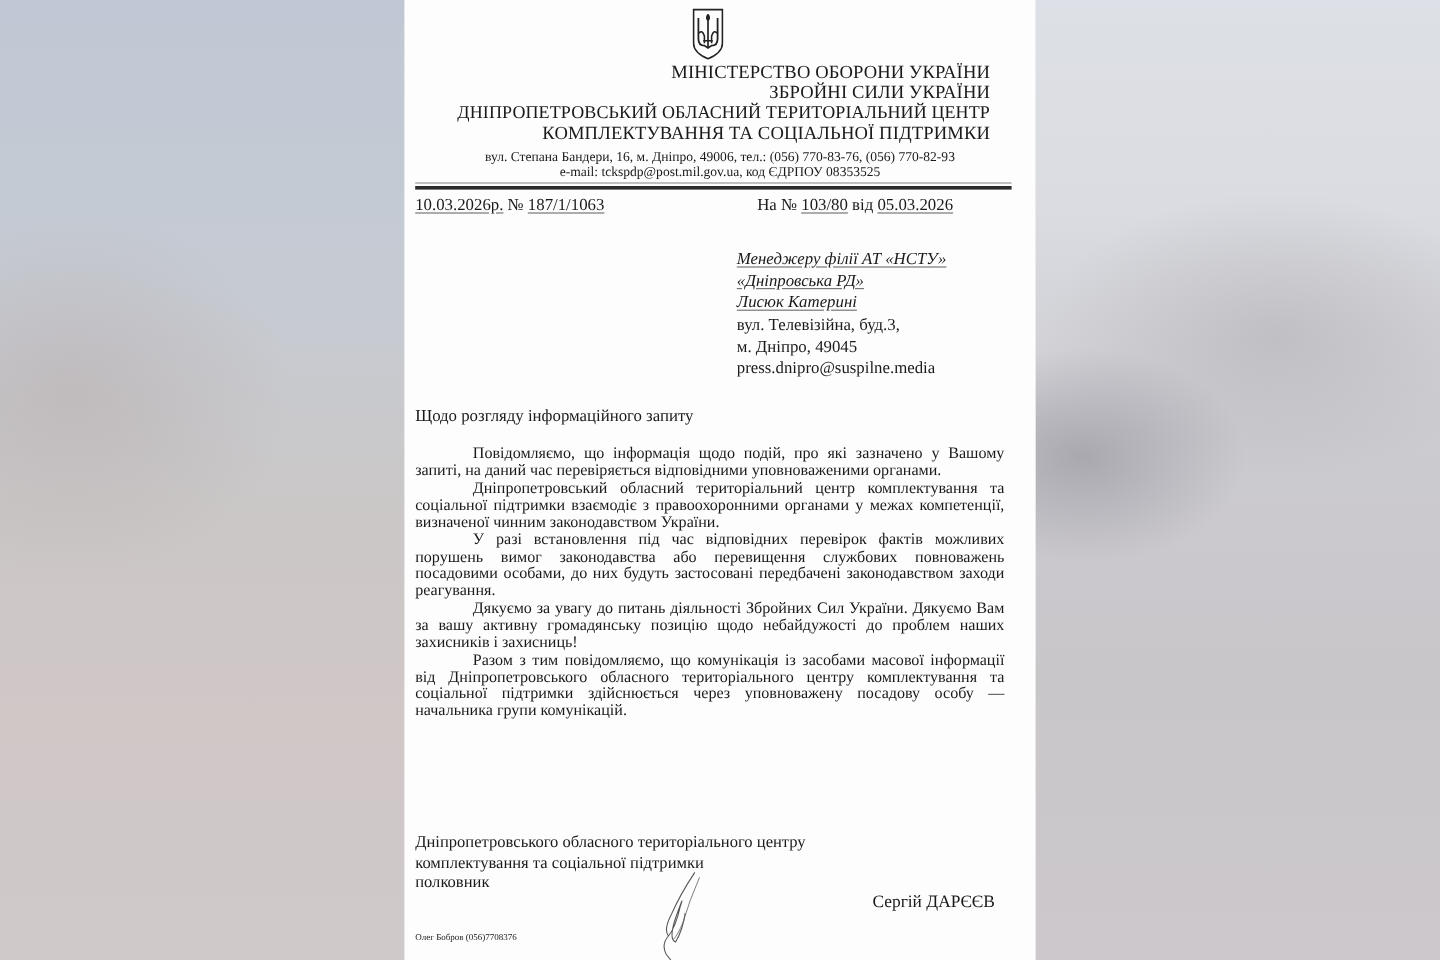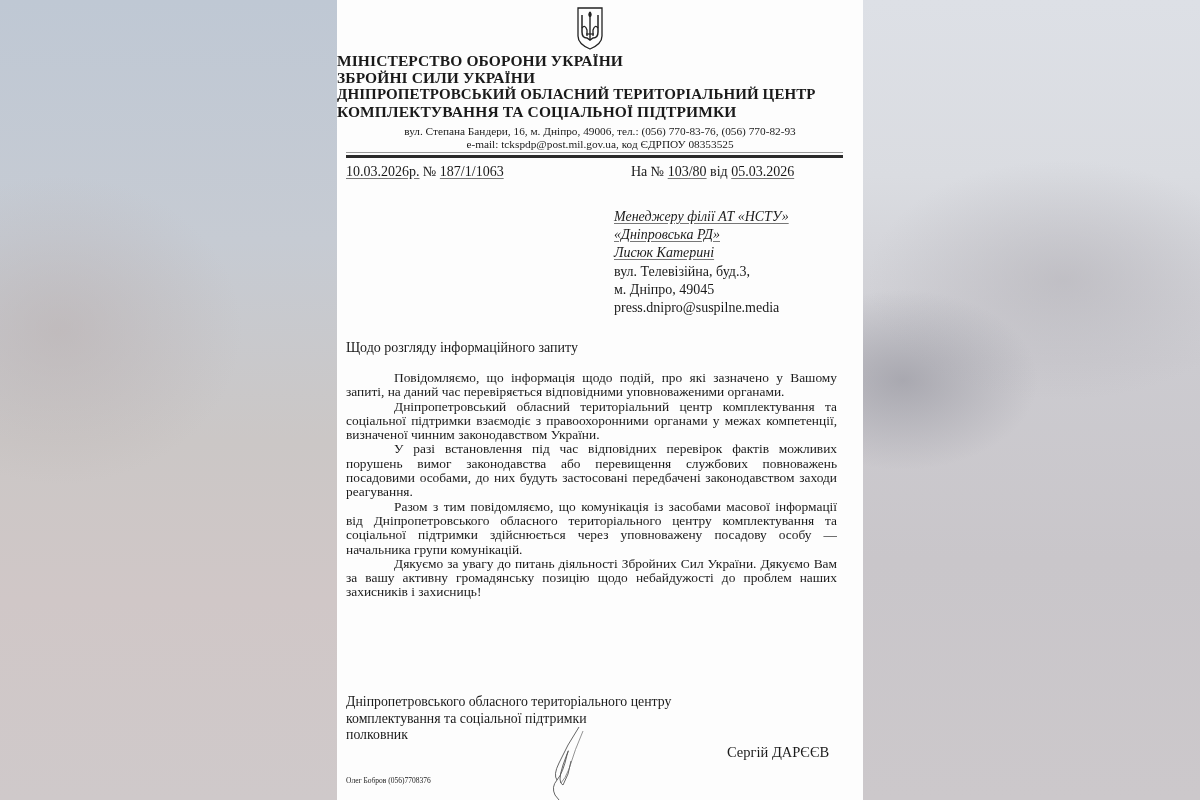--- a/index.html
+++ b/index.html
@@ -19,21 +19,21 @@
     background:
       radial-gradient(ellipse 180px 120px at 40px 380px, rgba(140,140,150,0.55), rgba(0,0,0,0) 75%),
       radial-gradient(ellipse 260px 160px at 200px 280px, rgba(180,178,184,0.6), rgba(0,0,0,0) 75%),
       linear-gradient(180deg, #dde0e6 0%, #dadce1 22%, #cccbd0 45%, #c9c6ca 70%, #ccc8cb 100%);
   }
   .page {
     position:absolute; left:337px; top:0; width:526px; height:800px;
     background:#fdfdfd; color:#1a1a1a;
   }
   .emblem { position:absolute; left:239px; top:6px; width:28px; height:44px; }
-  .hdr { position:absolute; left:0; width:488px; text-align:left; font-weight:bold; font-size:15.5px; line-height:17px; letter-spacing:0.1px; }
+  .hdr { position:absolute; left:0; width:488px; text-align:right; font-weight:normal; font-size:15.5px; line-height:17px; letter-spacing:0.1px; }
   .hdr.l1 { top:52px; }
   .hdr.l2 { top:69px; }
   .hdr.l3 { top:86px; font-size:15px; }
   .hdr.l4 { top:103px; }
   .addr { position:absolute; left:0; width:526px; text-align:center; font-size:11.3px; line-height:13px; }
   .addr.a1 { top:125px; }
   .addr.a2 { top:138px; }
   .rule { position:absolute; left:9px; width:497px; top:155px; height:3px; background:#2b2b2b; }
   .rule2 { position:absolute; left:9px; width:497px; top:152px; height:1px; background:#999; }
   .ref-left { position:absolute; left:9px; top:164px; font-size:14px; }
@@ -96,22 +96,22 @@
     <div>м. Дніпро, 49045</div>
     <div>press.dnipro@suspilne.media</div>
   </div>
 
   <div class="subject">Щодо розгляду інформаційного запиту</div>
 
   <div class="body-text">
     <p>Повідомляємо, що інформація щодо подій, про які зазначено у Вашому запиті, на даний час перевіряється відповідними уповноваженими органами.</p>
     <p>Дніпропетровський обласний територіальний центр комплектування та соціальної підтримки взаємодіє з правоохоронними органами у межах компетенції, визначеної чинним законодавством України.</p>
     <p>У разі встановлення під час відповідних перевірок фактів можливих порушень вимог законодавства або перевищення службових повноважень посадовими особами, до них будуть застосовані передбачені законодавством заходи реагування.</p>
+    <p>Дякуємо за увагу до питань діяльності Збройних Сил України. Дякуємо Вам за вашу активну громадянську позицію щодо небайдужості до проблем наших захисників і захисниць!</p>
     <p>Разом з тим повідомляємо, що комунікація із засобами масової інформації від Дніпропетровського обласного територіального центру комплектування та соціальної підтримки здійснюється через уповноважену посадову особу — начальника групи комунікацій.</p>
-    <p>Дякуємо за увагу до питань діяльності Збройних Сил України. Дякуємо Вам за вашу активну громадянську позицію щодо небайдужості до проблем наших захисників і захисниць!</p>
   </div>
 
   <div class="sig-block">
     <div>Дніпропетровського обласного територіального центру</div>
     <div>комплектування та соціальної підтримки</div>
     <div>полковник</div>
   </div>
 
   <svg class="signature" viewBox="0 0 60 75">
     <path d="M42 2 Q30 20 22 38 Q16 50 20 55 Q26 48 30 30 Q34 18 26 40 Q20 58 26 60 Q32 50 34 36 M20 55 Q14 62 18 70 L22 75" fill="none" stroke="#555" stroke-width="0.9"></path>

